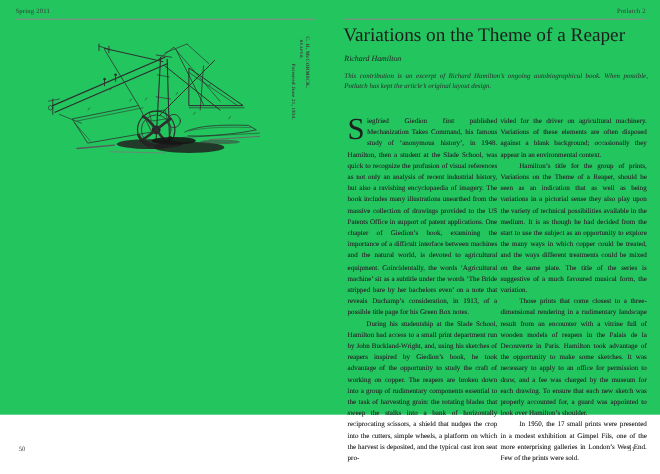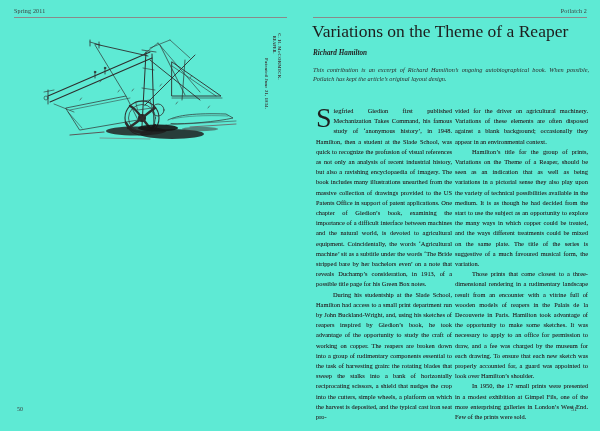--- a/index.html
+++ b/index.html
@@ -3,21 +3,21 @@
 <meta charset="utf-8">
 <style>
   html,body{margin:0;padding:0;}
   body{
     width:600px;height:431px;
     background:#ffffff;
     font-family:"Liberation Serif", serif;
     color:#262626;
     overflow:hidden;
   }
-  .spread{position:relative;width:600px;height:431px;background:#5eead4;}
+  .spread{position:relative;width:600px;height:377px;background:#22c55e;}
 
   
   .running-head{position:absolute;top:8px;font-size:6px;color:#3a3a3a;letter-spacing:.2px;}
   .running-head.left{left:14px;}
   .running-head.right{left:313px;width:274px;text-align:right;}
   .head-rule{position:absolute;top:17px;height:0;border-top:.8px solid #8a8a8a;}
   .head-rule.left{left:14px;width:273px;}
   .head-rule.right{left:313px;width:274px;}
 
   
@@ -27,21 +27,21 @@
   .cap2{left:272px;top:36px;font-size:3.6px;}
   .cap3{left:264px;top:58px;font-size:4.4px;}
 
   
   .folio{position:absolute;font-size:6px;color:#3a3a3a;}
   .folio.left{left:17px;top:406px;}
   .folio.right{left:313px;width:264px;text-align:right;top:406px;}
 
   
   .article-title{position:absolute;left:312px;top:21px;width:278px;font-size:17.5px;line-height:20px;color:#1d1d1d;}
-  .byline{position:absolute;left:313px;top:49px;font-size:7.2px;font-style:italic;font-weight:bold;color:#222;}
+  .byline{position:absolute;left:313px;top:49px;font-size:7.2px;font-style:italic;font-weight:normal;color:#222;}
   .standfirst{position:absolute;left:313px;top:66px;width:276px;font-size:6.3px;line-height:8.8px;font-style:italic;text-align:justify;color:#2b2b2b;}
 
   .body-col{position:absolute;top:106px;font-size:6.4px;line-height:10.2px;text-align:justify;color:#272727;text-shadow:0 0 .35px rgba(50,50,50,.45);}
   .col1{left:316px;width:136px;}
   .col2{left:455px;width:133px;}
   .body-col p{margin:0;}
   .body-col p.indent{text-indent:17px;}
   .dropcap{float:left;font-size:28px;line-height:22px;padding:1px 2px 0 0;color:#1e1e1e;text-shadow:none;}
 </style>
 </head>

